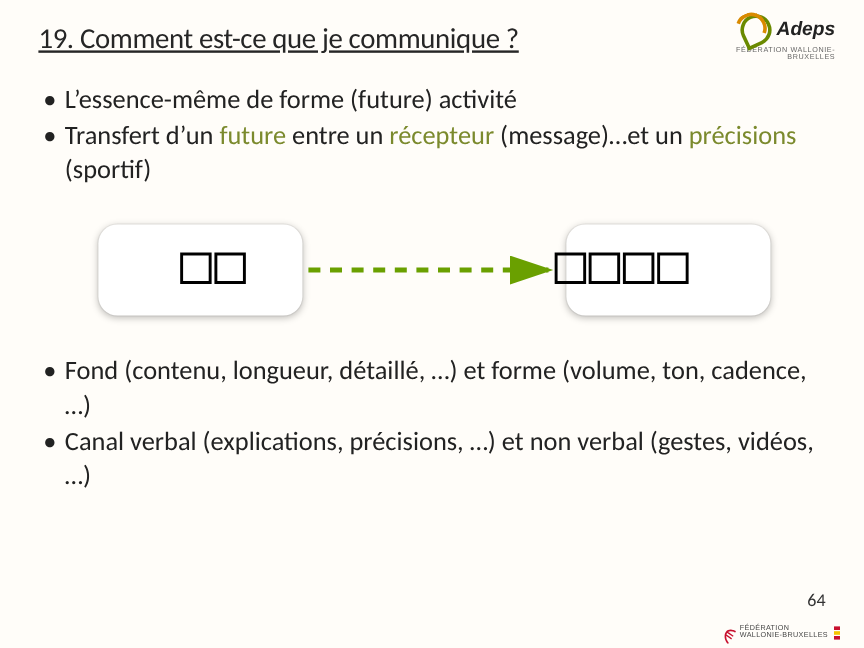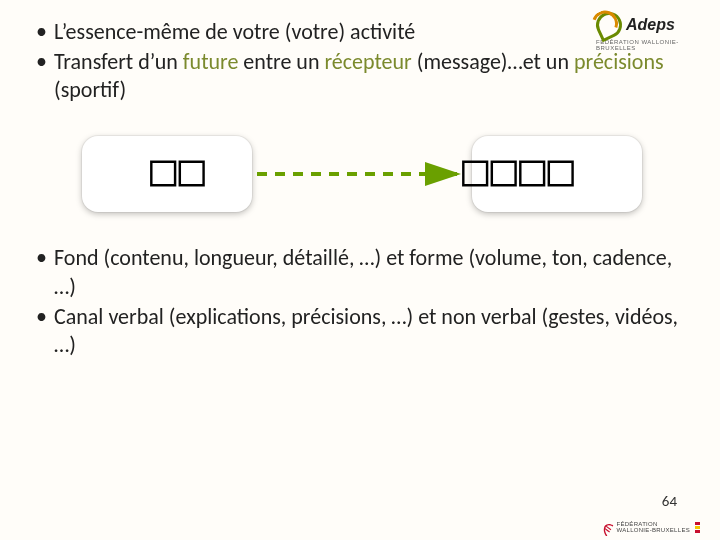--- a/index.html
+++ b/index.html
@@ -75,32 +75,32 @@
     font-size: 44px;
     letter-spacing: 2px;
     font-family: monospace;
     color: #000;
     white-space: nowrap;
   }
   .glyphs-left  { left: 68px; }
   .glyphs-right { left: 380px; }
   .page-num {
     position: absolute;
-    right: 43px;
+    right: 32px;
     bottom: 30px;
     font-size: 15px;
     color: #333;
   }
   
   .logo-top {
     position: absolute;
     top: 12px;
     right: 24px;
     width: 100px;
-    text-align: left;
+    text-align: right;
     font-family: Arial, sans-serif;
   }
   .logo-top .mark {
     display: inline-block;
     width: 20px; height: 20px;
     border: 3px solid #6a8a00;
     border-radius: 50% 50% 50% 0;
     transform: rotate(-25deg);
     position: relative;
     margin-right: 4px;
@@ -168,23 +168,24 @@
 </head>
 <body>
 
 <div class="slide">
 
   <div class="logo-top">
     <span class="mark"></span><span class="name">Adeps</span>
     <span class="sub">FÉDÉRATION WALLONIE-BRUXELLES</span>
   </div>
 
+  <div class="title">19. Comment est-ce que je communique ?</div>
 
   <ul class="bullets" id="bullets-top">
-      <li><span>L’essence-même de votre (votre) activité</span></li>
+      <li><span>L’essence-même de forme (future) activité</span></li>
       <li><span>Transfert d’un </span><span class="olive">future</span><span> entre un </span><span class="olive">récepteur</span><span> (message)…et un </span><span class="olive">précisions</span><span> (sportif)</span></li>
     </ul>
 
   <div class="diagram-wrap">
     <div class="diagram">
       <div class="box box-left"></div>
       <div class="box box-right"></div>
       <div class="glyphs glyphs-left">□□</div>
       <div class="glyphs glyphs-right">□□□□</div>
       <svg width="560" height="92" style="position:absolute;left:0;top:0">

